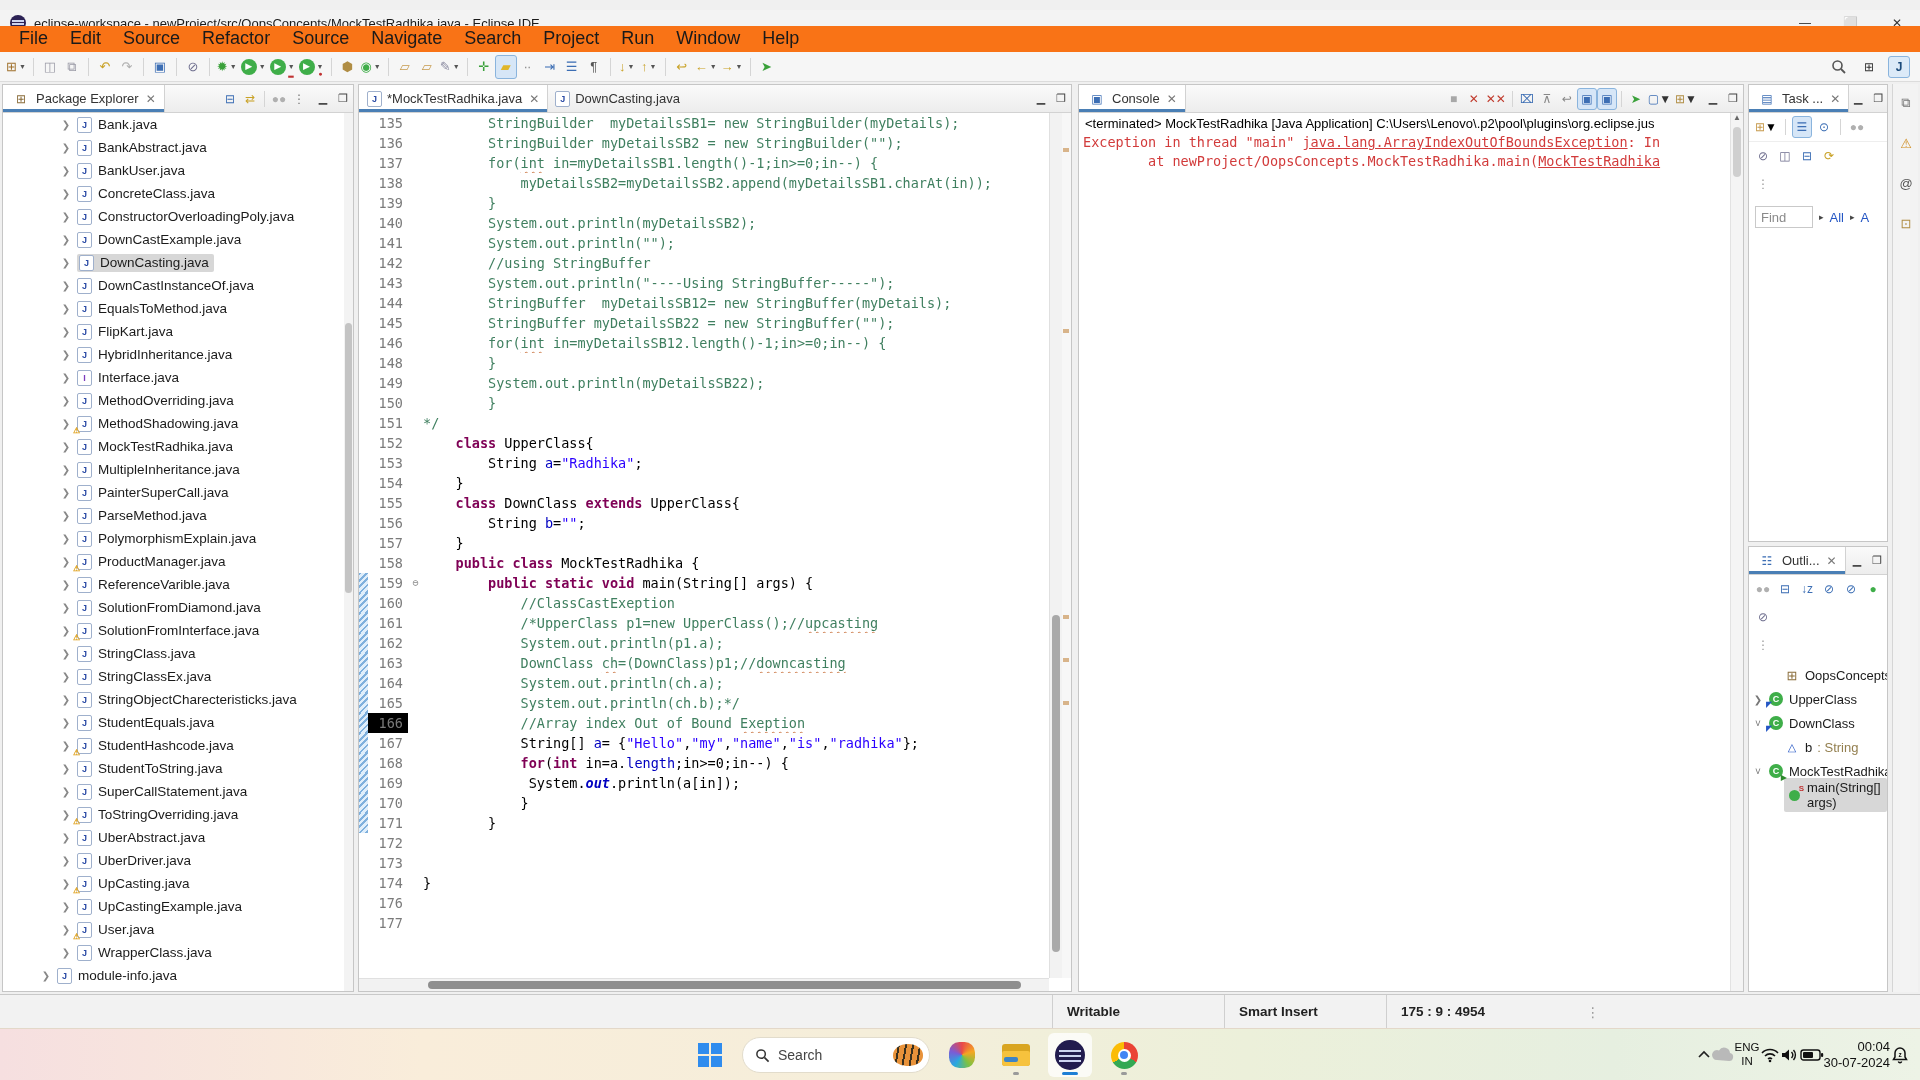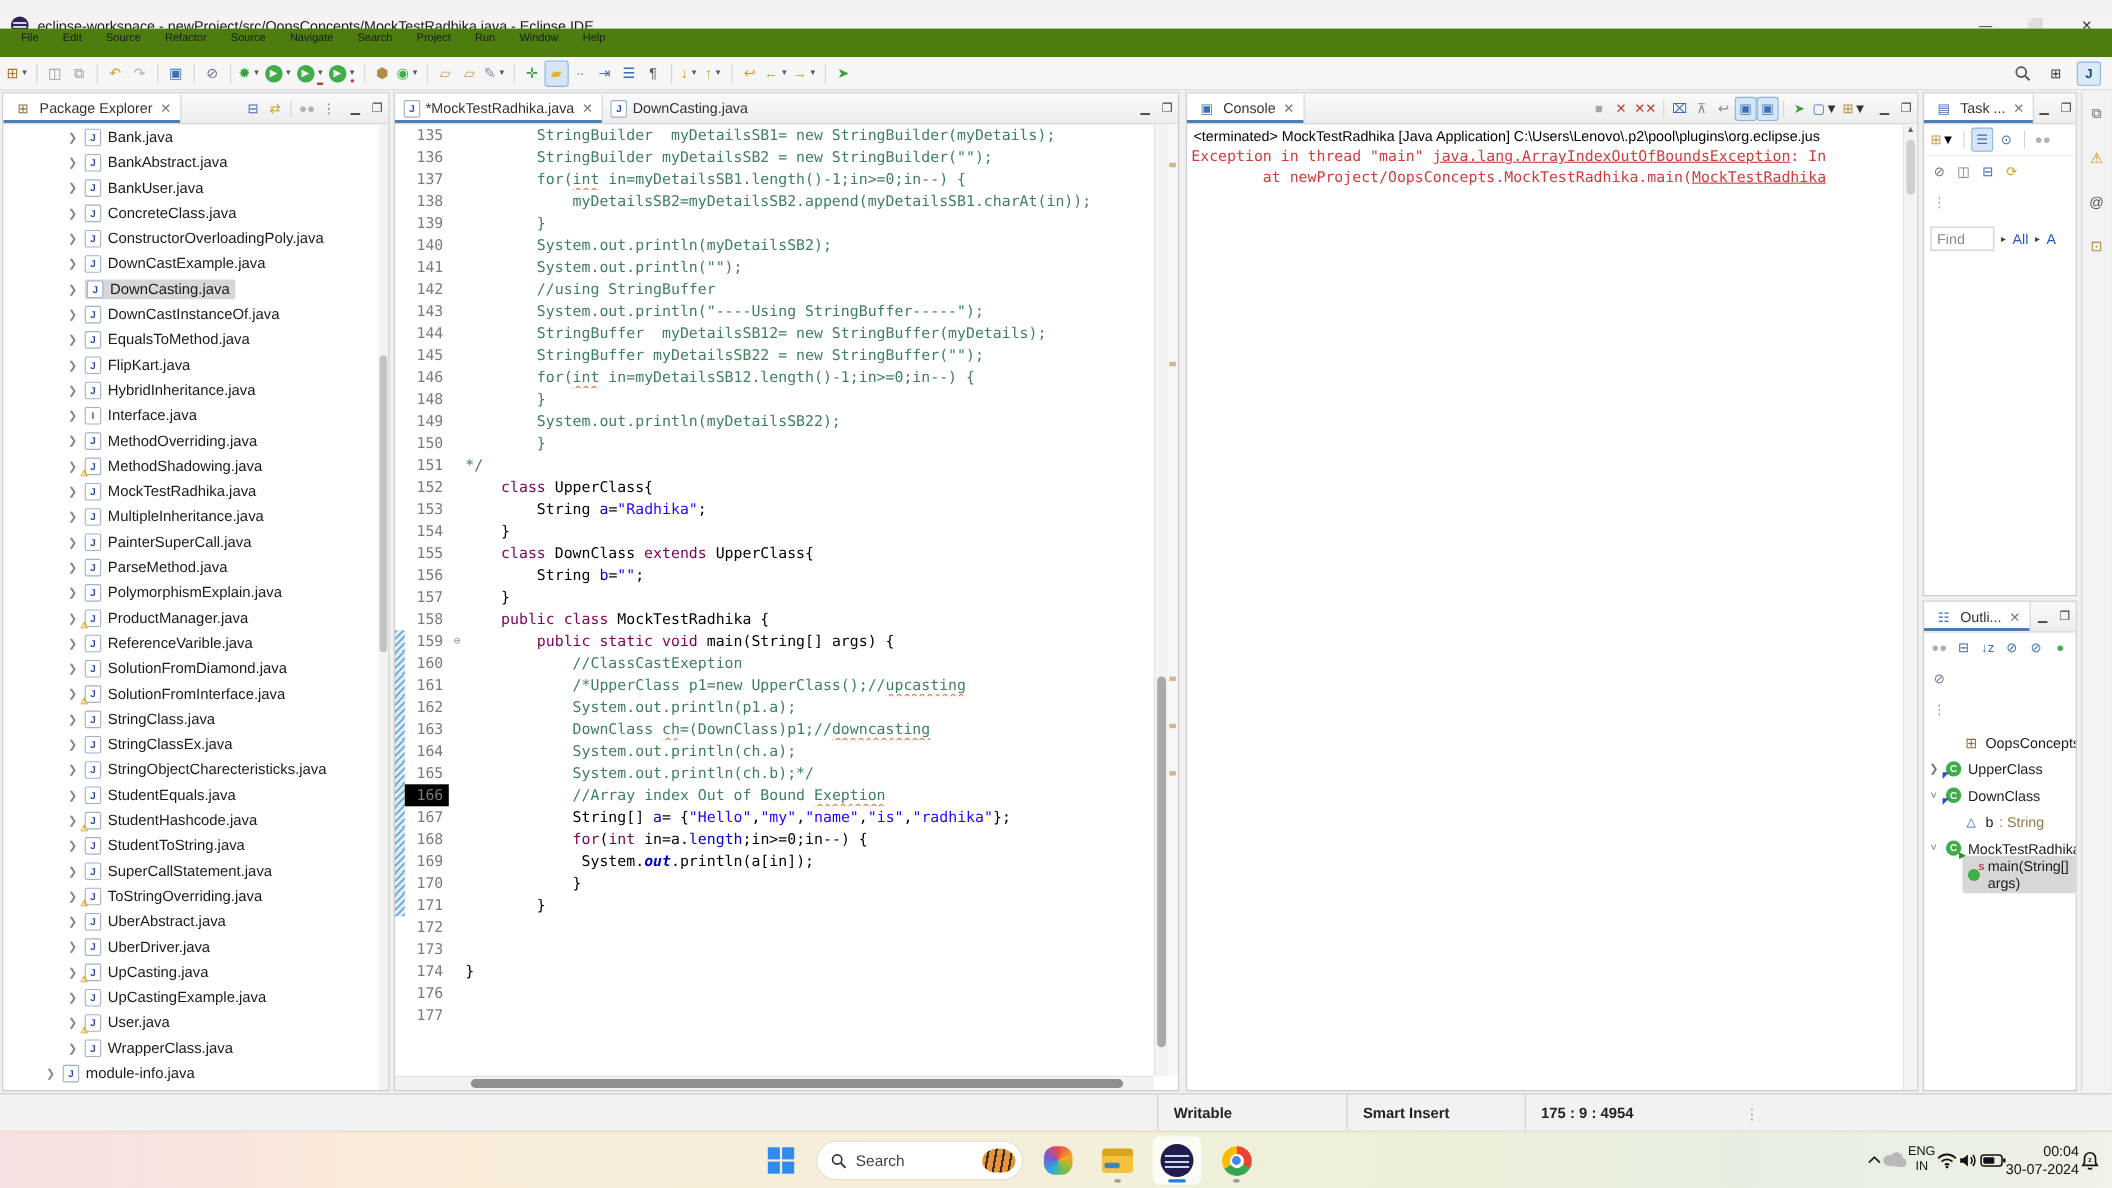--- a/index.html
+++ b/index.html
@@ -5,21 +5,21 @@
   *{margin:0;padding:0;box-sizing:border-box;}
   html,body{width:1920px;height:1080px;overflow:hidden;font-family:"Liberation Sans",sans-serif;background:#f0f0f0;}
   #root{position:relative;width:1920px;height:1080px;background:#f0f0f0;}
 
   
   #titlebar{position:absolute;left:0;top:10px;width:1920px;height:26px;background:#f3f3f3;display:flex;align-items:center;padding-left:10px;font-size:13px;color:#1a1a1a;}
   .ecl-logo{width:16px;height:16px;border-radius:50%;background:#2c2255;position:relative;margin-right:8px;flex:0 0 auto;overflow:hidden;}
   .ecl-logo:before{content:"";position:absolute;left:2px;top:5px;width:12px;height:7px;background:repeating-linear-gradient(#cdd4f0 0 1.6px,#2c2255 1.6px 3.4px);}
   .winbtns{margin-left:auto;display:flex;height:26px;}
   .winbtn{width:46px;height:26px;display:flex;align-items:center;justify-content:center;font-size:12px;color:#333;}
-  #menubar{position:absolute;left:0;top:26px;width:1920px;height:26px;background:#4d7c0f;display:flex;align-items:flex-start;padding-left:8px;font-size:10px;color:#1a1a1a;}
+  #menubar{position:absolute;left:0;top:26px;width:1920px;height:26px;background:#f97316;display:flex;align-items:flex-end;padding-left:8px;font-size:18px;color:#1a1a1a;}
   .menu-item{padding:3px 11px;border-radius:3px;}
   #toolbar{position:absolute;left:0;top:52px;width:1920px;height:30px;background:#f6f6f6;border-bottom:1px solid #dcdcdc;display:flex;align-items:center;padding-left:4px;}
   .tbi{height:24px;min-width:22px;display:flex;align-items:center;justify-content:center;font-size:13px;padding:0 2px;position:relative;}
   .tbi .g{line-height:1;}
   .tbi.round .g{width:16px;height:16px;border-radius:50%;display:flex;align-items:center;justify-content:center;font-size:9px;}
   .tbi .dd{font-size:7px;color:#555;margin-left:2px;}
   .tbi.active{background:#d6e6f7;border:1px solid #8ab4dd;border-radius:3px;}
   .tbsep{width:1px;height:18px;background:#d5d5d5;margin:0 5px;}
   .tbi .badge{position:absolute;right:3px;bottom:2px;font-size:7px;line-height:1;}
   #toolbar-right{margin-left:auto;display:flex;align-items:center;gap:8px;padding-right:10px;}
@@ -53,21 +53,21 @@
   
   #code{position:absolute;left:0;top:28px;right:22px;bottom:13px;overflow:hidden;}
   .crow{display:flex;height:20px;line-height:20px;font-family:"DejaVu Sans Mono",monospace;font-size:13.5px;}
   .ruler{width:9px;flex:0 0 auto;}
   .ruler.hatch{background:repeating-linear-gradient(135deg,#7fb0dd 0 2px,#dfeefb 2px 4.5px);}
   .ln{width:40px;flex:0 0 auto;text-align:right;color:#7a7a7a;padding-right:5px;}
   .ln.hl{background:#000000;}
   .fold{width:15px;flex:0 0 auto;color:#8a8a8a;font-size:10px;text-align:center;line-height:20px;}
   .ct{flex:1;white-space:pre;overflow:hidden;color:#000;}
   .cur-ct{background:#eaf3fc;}
-  .kw{color:#7f0055;font-weight:normal;}
+  .kw{color:#7f0055;font-weight:bold;}
   .str{color:#2a00ff;}
   .cmt{color:#3f7f5f;}
   .fld{color:#0000c0;}
   .sfld{color:#0000c0;font-style:italic;font-weight:bold;}
   .sq{text-decoration:underline wavy #cd7b4a 1px;text-underline-offset:3px;}
   #ed-vsb{position:absolute;right:9px;top:28px;bottom:13px;width:13px;background:#f2f2f2;border-left:1px solid #e0e0e0;}
   #ed-vsb .thumb{position:absolute;left:2px;right:2px;top:58%;height:39%;background:#a9a9a9;border-radius:5px;}
   #ed-ruler{position:absolute;right:0;top:28px;bottom:13px;width:9px;background:#f7f7f7;}
   .rmark{position:absolute;left:1px;width:6px;height:4px;background:#d8b48a;}
   #ed-hsb{position:absolute;left:0;right:22px;bottom:0;height:13px;background:#f2f2f2;border-top:1px solid #e0e0e0;}

